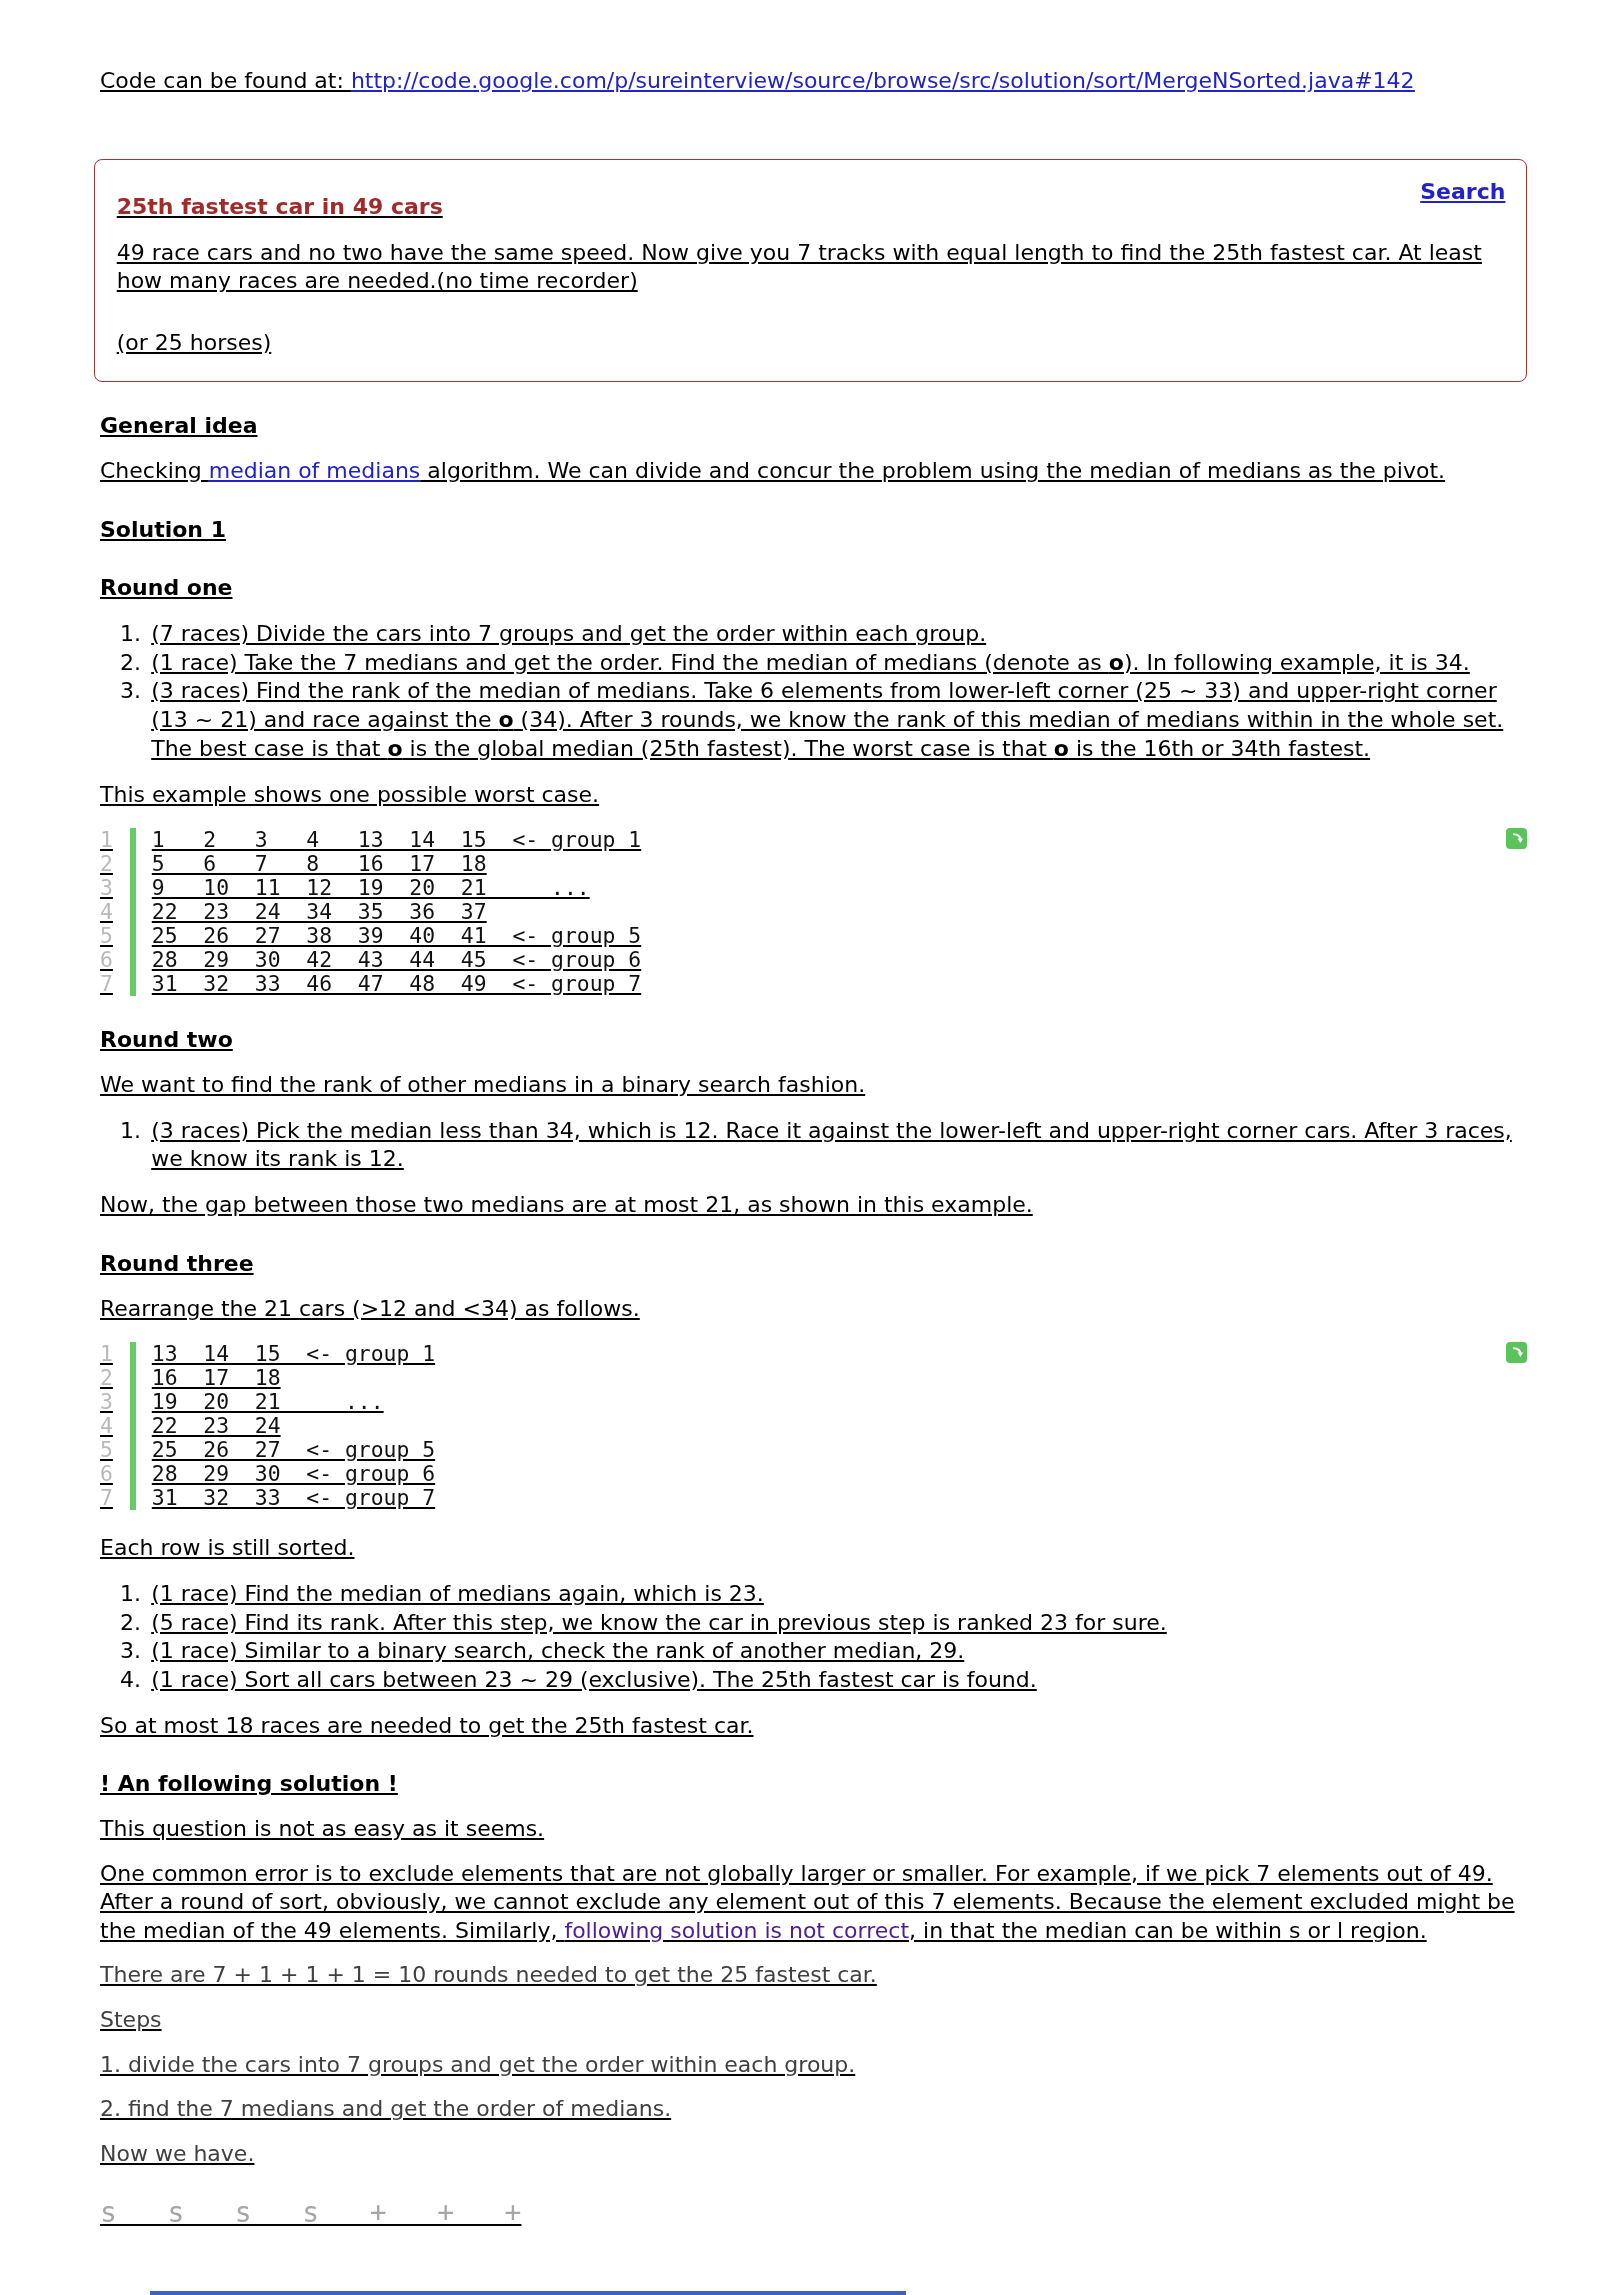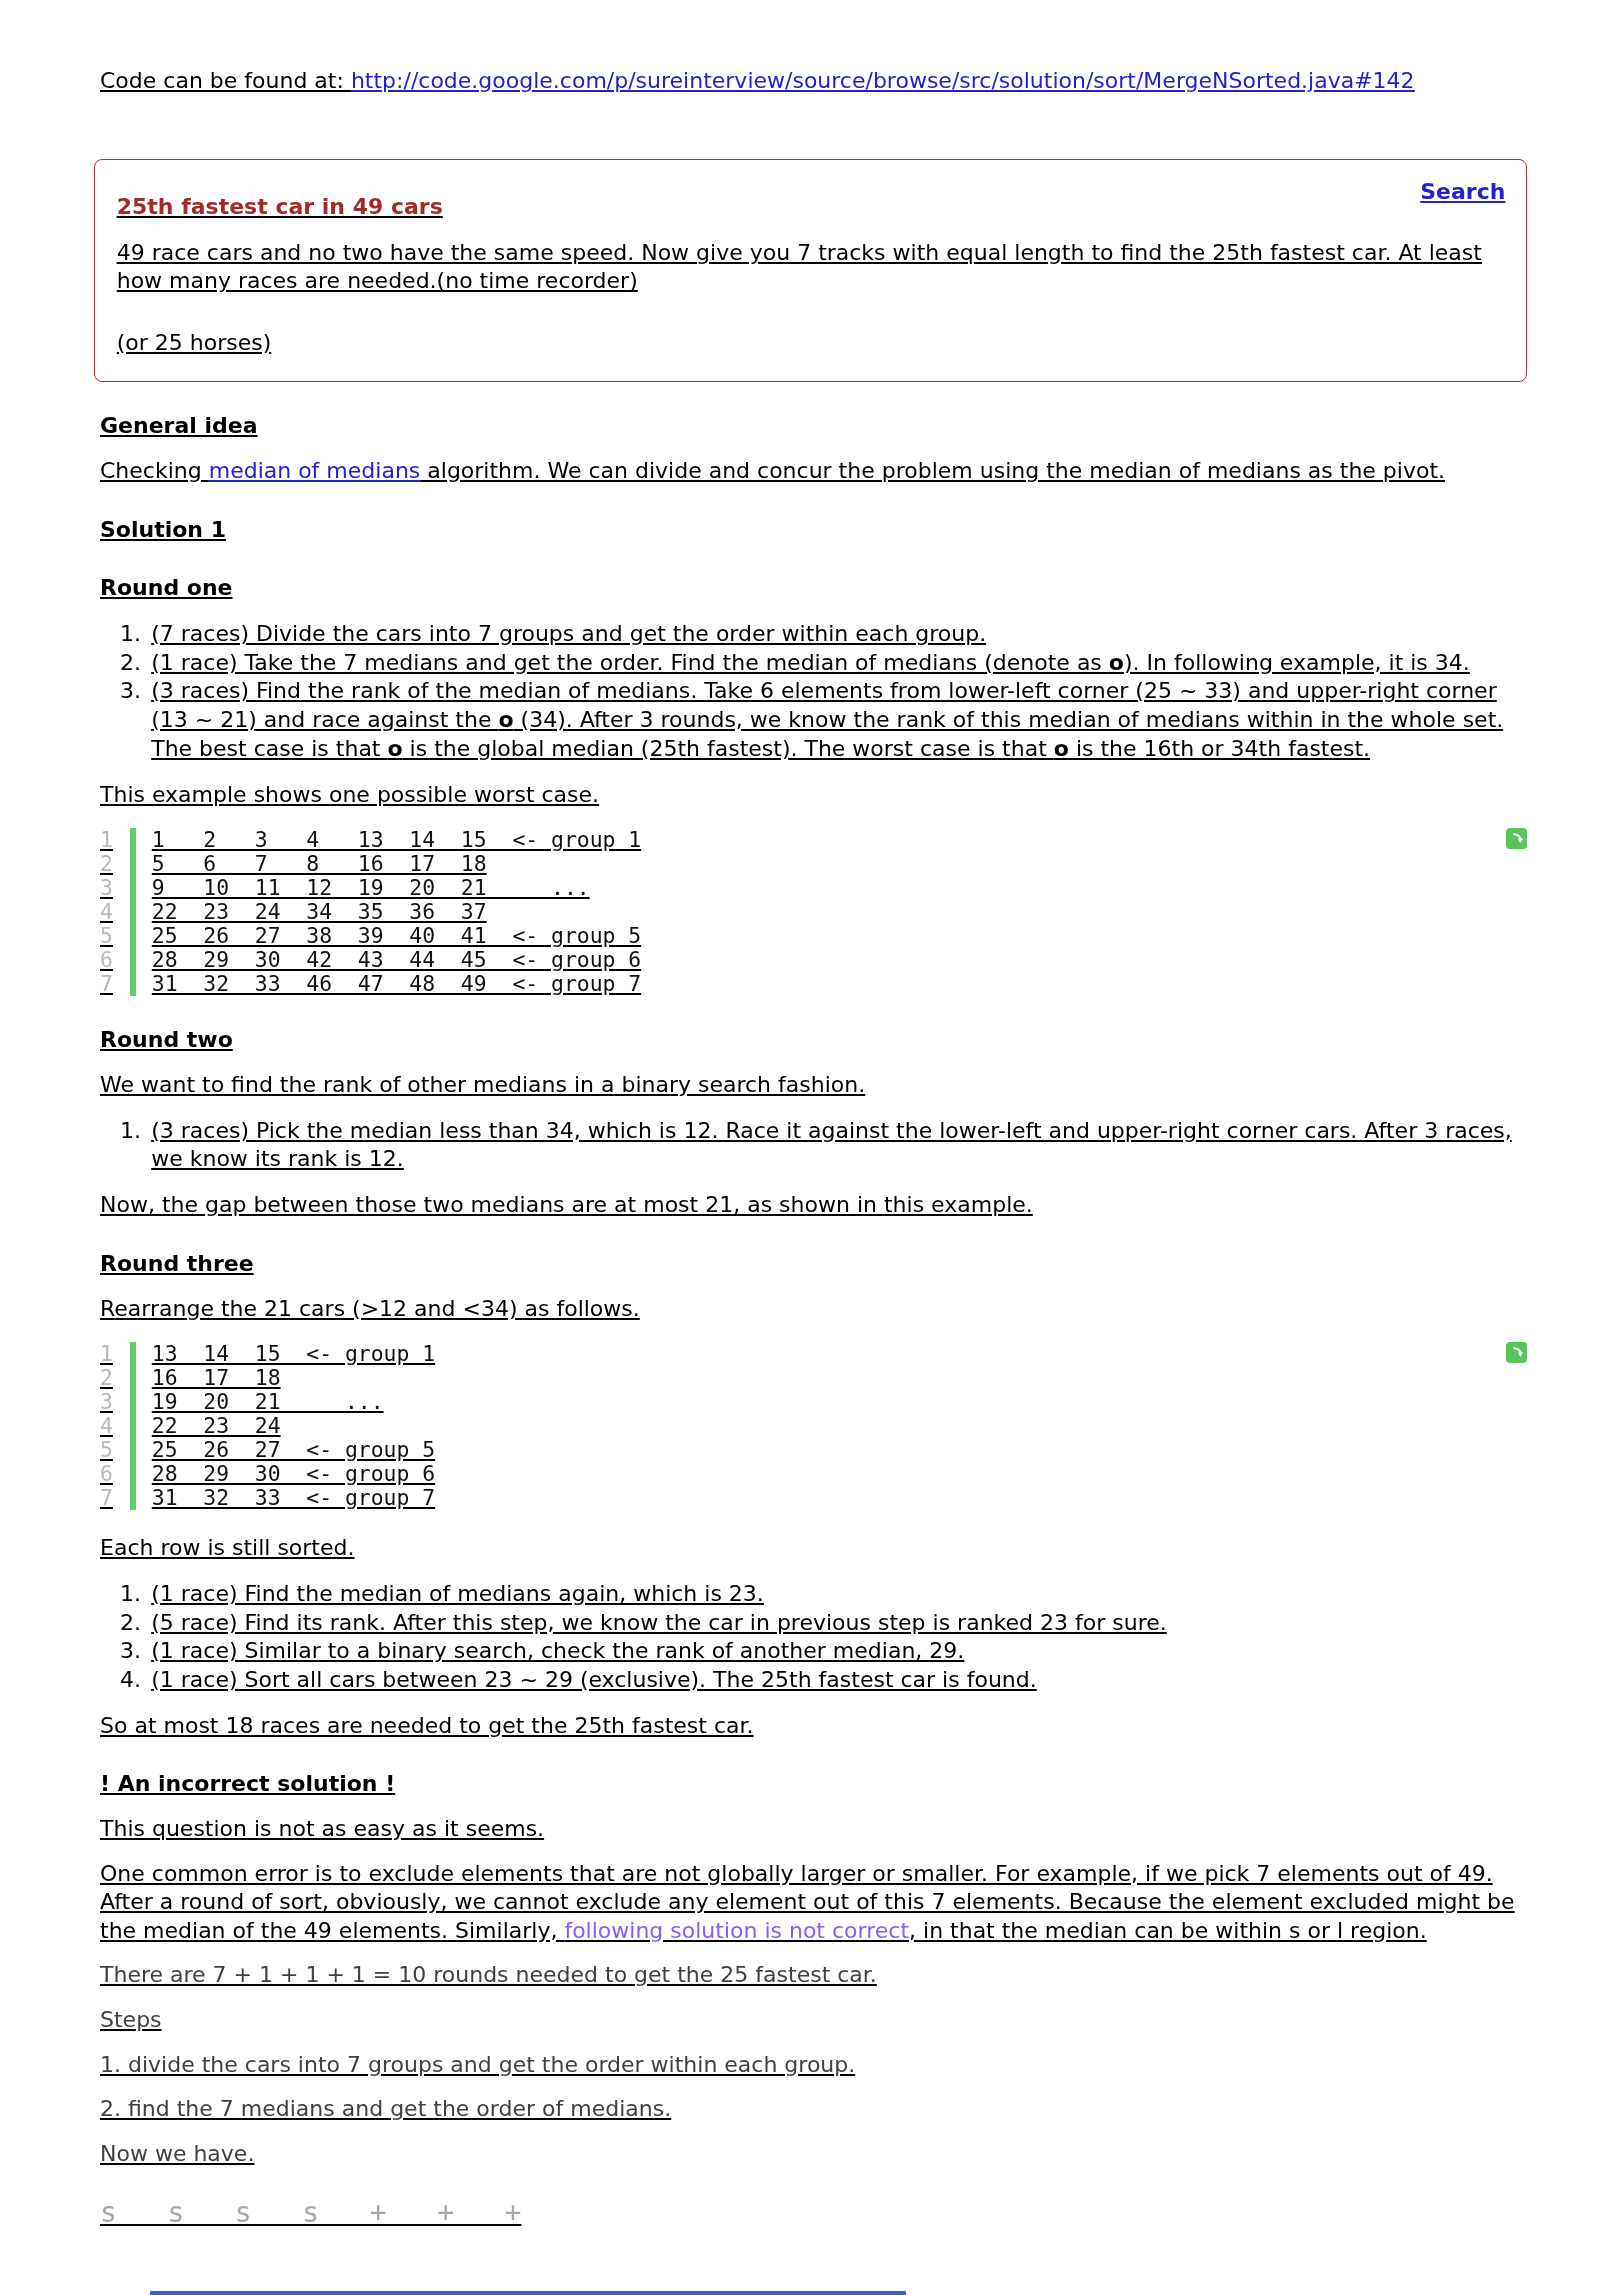--- a/index.html
+++ b/index.html
@@ -32,21 +32,21 @@
   }
   .crow{display:flex;white-space:pre;}
   .lnum{width:24px;flex:none;color:#b9b9b9;}
   .gutter{width:5.5px;flex:none;background:#66cc66;margin-left:6.3px;}
   .ctext{padding-left:16px;white-space:pre;}
   .expand-icon{
     position:absolute;top:0;right:0;width:20.6px;height:20.6px;border-radius:4px;
     background:#5cc25c;display:flex;align-items:center;justify-content:center;cursor:pointer;
   }
 
-  .red{color:#8b5cf6;}
+  .red{color:#4c1d95;}
   .muted{color:#404040;}
   .sym-row{font-family:"DejaVu Sans Mono",monospace;font-size:28px;color:#a6a6a6;white-space:pre;margin:27px 0 0;}
   .bottom-bar{position:absolute;left:150px;bottom:0;width:756px;height:4px;background:#3b63c4;}
 </style>
 </head>
 <body>
 
 <div class="page">
 
   <p class="toplink"><span>Code can be found at: </span><a>http://code.google.com/p/sureinterview/source/browse/src/solution/sort/MergeNSorted.java#142</a></p>
@@ -124,21 +124,21 @@
 
   <ol>
     <li><span>(1 race) Find the median of medians again, which is 23.</span></li>
     <li><span>(5 race) Find its rank. After this step, we know the car in previous step is ranked 23 for sure.</span></li>
     <li><span>(1 race) Similar to a binary search, check the rank of another median, 29.</span></li>
     <li><span>(1 race) Sort all cars between 23 ~ 29 (exclusive). The 25th fastest car is found.</span></li>
   </ol>
 
   <p>So at most 18 races are needed to get the 25th fastest car.</p>
 
-  <p class="hd">! An incorrect solution !</p>
+  <p class="hd">! An following solution !</p>
 
   <p>This question is not as easy as it seems.</p>
 
   <p><span>One common error is to exclude elements that are not globally larger or smaller. For example, if we pick 7 elements out of 49. After a round of sort, obviously, we cannot exclude any element out of this 7 elements. Because the element excluded might be the median of the 49 elements. Similarly, </span><span class="red">following solution is not correct</span><span>, in that the median can be within s or l region.</span></p>
 
   <p class="muted">There are 7 + 1 + 1 + 1 = 10 rounds needed to get the 25 fastest car.</p>
   <p class="muted">Steps</p>
   <p class="muted">1. divide the cars into 7 groups and get the order within each group.</p>
   <p class="muted">2. find the 7 medians and get the order of medians.</p>
   <p class="muted">Now we have.</p>

